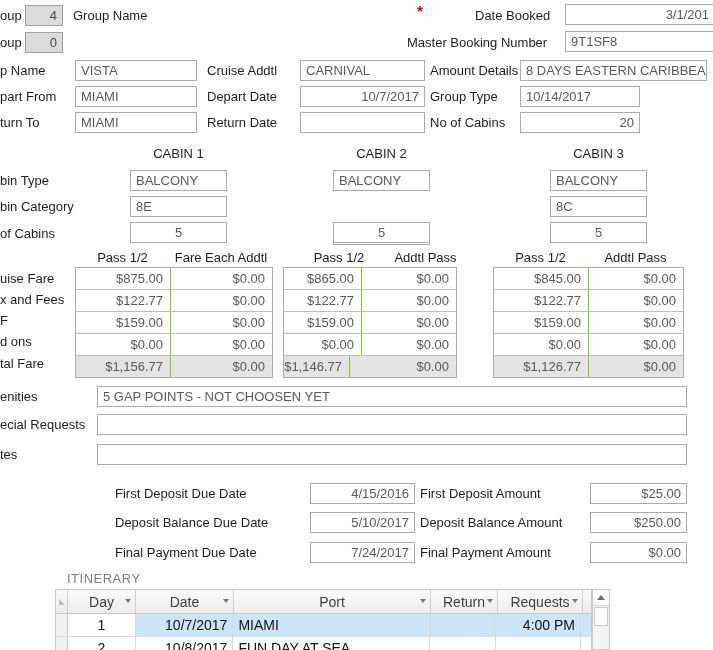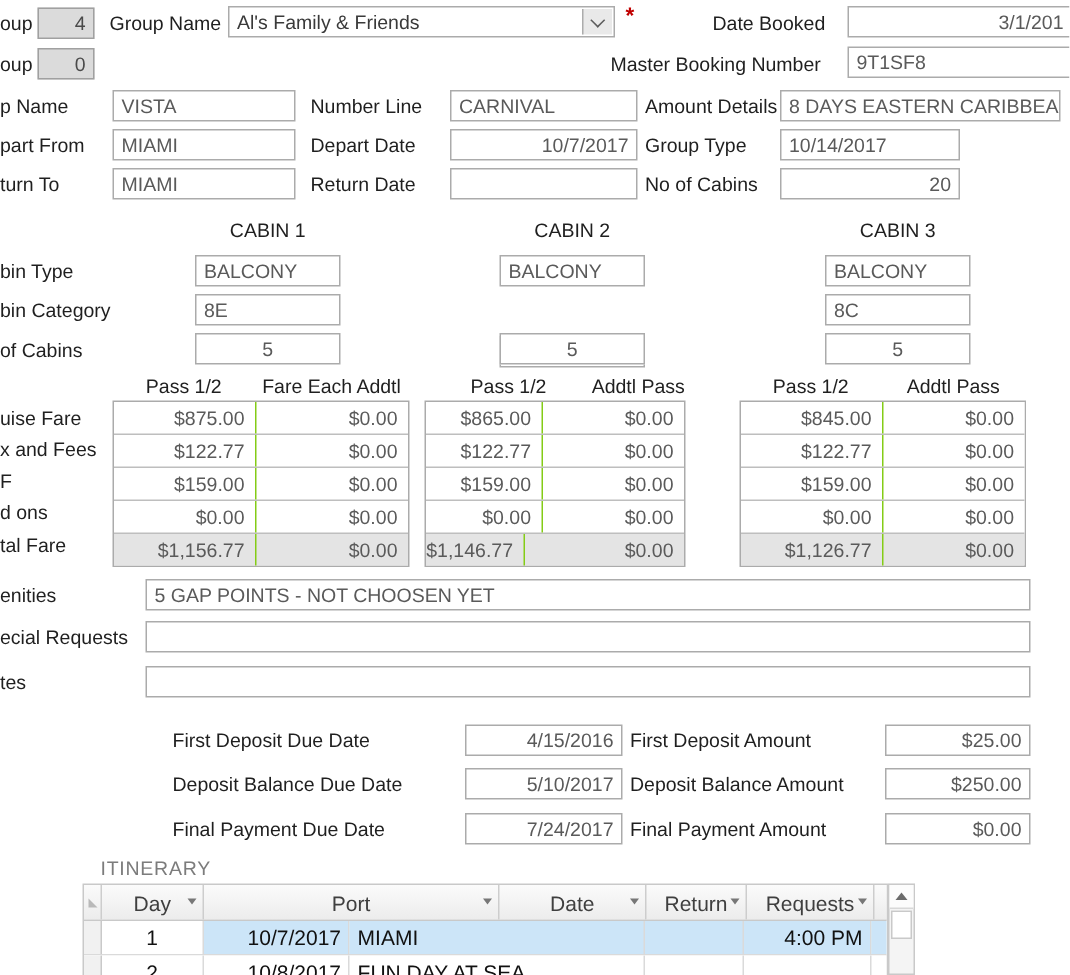--- a/index.html
+++ b/index.html
@@ -54,38 +54,32 @@
   .scroll-thumb{height:17px;background:#fff;border:1px solid #C9C9C9;margin:1px;}
 </style>
 </head>
 <body>
 
 <div class="page">
 
   <div class="lbl" style="left:0;top:8px;">oup</div>
   <div class="fld gray right" style="left:25px;top:5px;width:38px;">4</div>
   <div class="lbl" style="left:73px;top:8px;">Group Name</div>
-  <div class="fld combo" style="left:152px;top:4px;width:258px;">
-    <span>Al's Family &amp; Friends</span>
-    <span class="combo-btn">
-      <span class="chev"></span>
-    </span>
-  </div>
   <div class="req" style="left:417px;top:2px;">*</div>
   <div class="lbl" style="left:475px;top:8px;">Date Booked</div>
   <div class="fld right" style="left:565px;top:4px;width:150px;">3/1/201</div>
 
   <div class="lbl" style="left:0;top:35px;">oup</div>
   <div class="fld gray right" style="left:25px;top:32px;width:38px;">0</div>
   <div class="lbl" style="left:407px;top:35px;">Master Booking Number</div>
   <div class="fld" style="left:565px;top:31px;width:150px;">9T1SF8</div>
 
   <div class="lbl" style="left:0;top:63px;">p Name</div>
   <div class="fld" style="left:75px;top:60px;width:122px;">VISTA</div>
-  <div class="lbl" style="left:207px;top:63px;">Number Line</div>
+  <div class="lbl" style="left:207px;top:63px;">Cruise Addtl</div>
   <div class="fld" style="left:300px;top:60px;width:125px;">CARNIVAL</div>
   <div class="lbl" style="left:430px;top:63px;">Amount Details</div>
   <div class="fld" style="left:520px;top:60px;width:187px;">8 DAYS EASTERN CARIBBEAN</div>
 
   <div class="lbl" style="left:0;top:89px;">part From</div>
   <div class="fld" style="left:75px;top:86px;width:122px;">MIAMI</div>
   <div class="lbl" style="left:207px;top:89px;">Depart Date</div>
   <div class="fld right" style="left:300px;top:86px;width:125px;">10/7/2017</div>
   <div class="lbl" style="left:430px;top:89px;">Group Type</div>
   <div class="fld" style="left:520px;top:86px;width:120px;">10/14/2017</div>
@@ -224,26 +218,26 @@
 
   <div class="itable">
     <div class="ithead">
       <div class="ith w-sel">
           <span class="corner-tri"></span>
         </div>
       <div class="ith w-day">
           <span>Day</span>
           <span class="sort"></span>
         </div>
+      <div class="ith w-date">
+          <span>Date</span>
+          <span class="sort"></span>
+        </div>
       <div class="ith w-port">
           <span>Port</span>
-          <span class="sort"></span>
-        </div>
-      <div class="ith w-date">
-          <span>Date</span>
           <span class="sort"></span>
         </div>
       <div class="ith w-arr">
           <span>Return</span>
           <span class="sort"></span>
         </div>
       <div class="ith w-dep">
           <span>Requests</span>
           <span class="sort"></span>
         </div>

